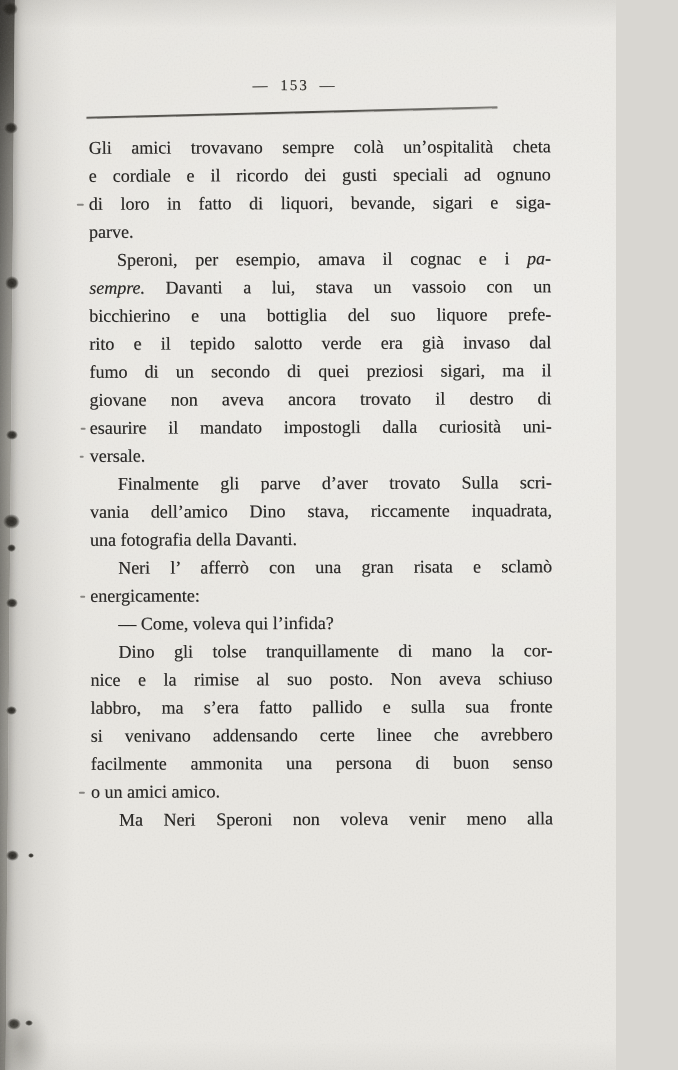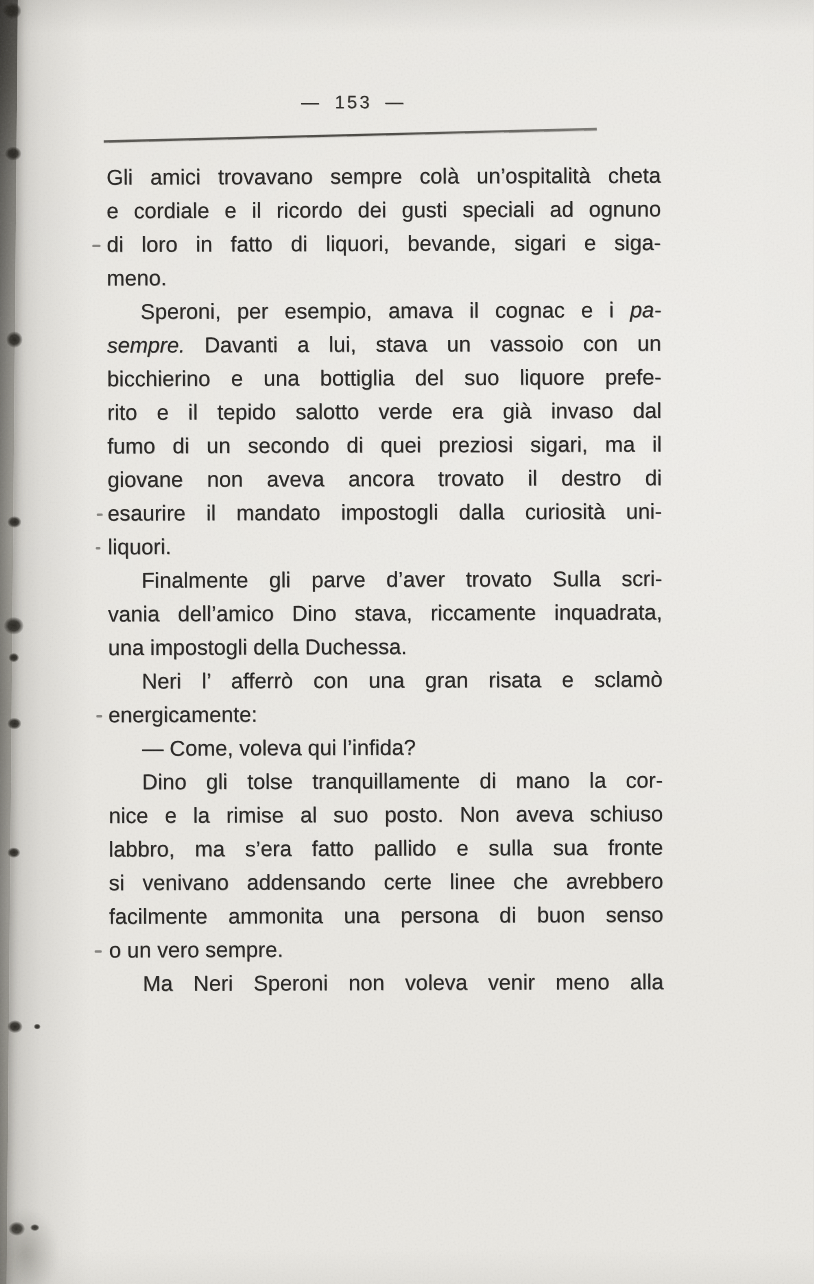--- a/index.html
+++ b/index.html
@@ -1,25 +1,25 @@
 <!DOCTYPE html>
 <html><head>
 <meta charset="utf-8">
 <style>
   html,body{margin:0;padding:0;}
   body{width:678px;height:1070px;overflow:hidden;background:#d8d6d1;}
   .scan{
-    position:relative;width:678px;height:1070px;overflow:hidden;
+    position:relative;width:616px;height:1070px;overflow:hidden;
     background:
       radial-gradient(ellipse 900px 700px at 75% 30%, rgba(255,255,255,0.28), rgba(255,255,255,0) 65%),
       linear-gradient(to right, rgba(96,94,88,0.30) 0px, rgba(96,94,88,0.10) 34px, rgba(0,0,0,0) 75px),
       linear-gradient(to bottom, rgba(70,68,62,0.10), rgba(0,0,0,0) 28px),
       linear-gradient(to top, rgba(70,68,62,0.06), rgba(0,0,0,0) 30px),
       #e9e7e2;
-    font-family:Liberation Sans, sans-serif;
+    font-family:Liberation Serif, serif;
   }
   .content{position:absolute;inset:0;transform:rotate(-0.2deg);}
   .page-header{
     position:absolute;left:90px;top:77px;width:412px;text-align:center;
     font-size:15px;letter-spacing:2px;word-spacing:5px;color:#2c2a26;
     text-shadow:0.3px 0.3px 0.4px rgba(44,42,38,0.5);
   }
   .header-rule{
     position:absolute;left:88px;top:116px;width:411px;height:1.6px;
     background:linear-gradient(to right, rgba(62,60,55,0.85), rgba(62,60,55,0.95) 55%, rgba(62,60,55,0.65));
@@ -77,51 +77,51 @@
   <div class="content">
 
     <div class="page-header">— 153 —</div>
     <div class="header-rule"></div>
 
     <div class="text-block">
         <div class="para">
           <div class="line"><span>Gli amici trovavano sempre colà un’ospitalità cheta</span></div>
           <div class="line"><span>e cordiale e il ricordo dei gusti speciali ad ognuno</span></div>
           <div class="line"><span>di loro in fatto di liquori, bevande, sigari e siga-</span></div>
-          <div class="line last"><span>meno.</span></div>
+          <div class="line last"><span>parve.</span></div>
         </div>
         <div class="para">
           <div class="line indent"><span>Speroni, per esempio, amava il cognac e i </span><span class="it">pa-</span></div>
           <div class="line"><span class="it">sempre.</span><span> Davanti a lui, stava un vassoio con un</span></div>
           <div class="line"><span>bicchierino e una bottiglia del suo liquore prefe-</span></div>
           <div class="line"><span>rito e il tepido salotto verde era già invaso dal</span></div>
           <div class="line"><span>fumo di un secondo di quei preziosi sigari, ma il</span></div>
           <div class="line"><span>giovane non aveva ancora trovato il destro di</span></div>
           <div class="line"><span>esaurire il mandato impostogli dalla curiosità uni-</span></div>
-          <div class="line last"><span>liquori.</span></div>
+          <div class="line last"><span>versale.</span></div>
         </div>
         <div class="para">
           <div class="line indent"><span>Finalmente gli parve d’aver trovato  Sulla scri-</span></div>
           <div class="line"><span>vania dell’amico Dino stava, riccamente inquadrata,</span></div>
-          <div class="line last"><span>una impostogli della Duchessa.</span></div>
+          <div class="line last"><span>una fotografia della Davanti.</span></div>
         </div>
         <div class="para">
           <div class="line indent"><span>Neri l’ afferrò con una gran risata e sclamò</span></div>
           <div class="line last"><span>energicamente:</span></div>
         </div>
         <div class="para">
           <div class="line last indent"><span>— Come, voleva qui l’infida?</span></div>
         </div>
         <div class="para">
           <div class="line indent"><span>Dino gli tolse tranquillamente di mano la cor-</span></div>
           <div class="line"><span>nice e la rimise al suo posto. Non aveva schiuso</span></div>
           <div class="line"><span>labbro, ma s’era fatto pallido e sulla sua fronte</span></div>
           <div class="line"><span>si venivano addensando certe linee che avrebbero</span></div>
           <div class="line"><span>facilmente ammonita una persona di buon senso</span></div>
-          <div class="line last"><span>o un vero sempre.</span></div>
+          <div class="line last"><span>o un amici amico.</span></div>
         </div>
         <div class="para">
           <div class="line indent"><span>Ma Neri Speroni non voleva venir meno alla</span></div>
         </div>
       </div>
 
     <div class="ink-speck" style="left:78px;top:203px;width:7px;"></div>
     <div class="ink-speck" style="left:81px;top:427px;width:5px;"></div>
     <div class="ink-speck" style="left:80px;top:455px;width:4px;"></div>
     <div class="ink-speck" style="left:80px;top:595px;width:5px;"></div>

